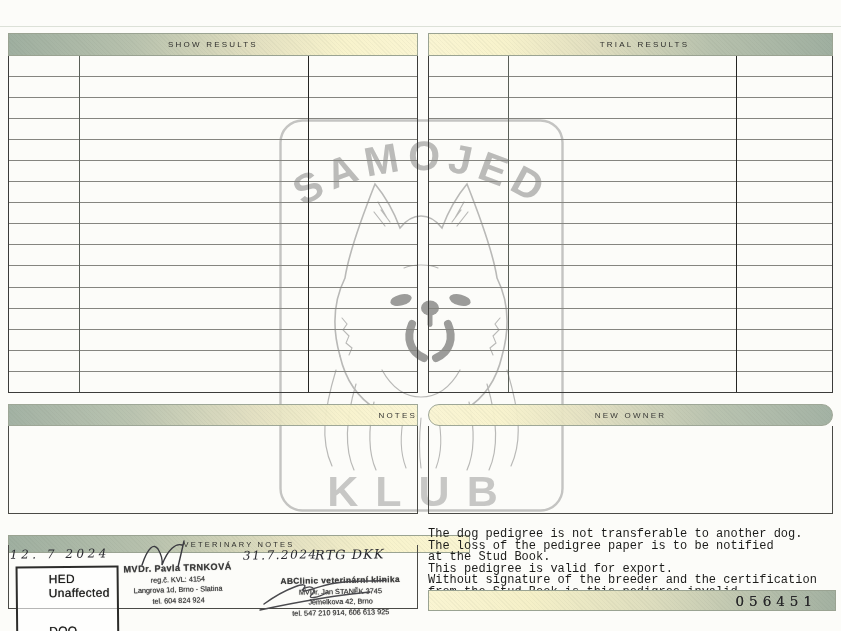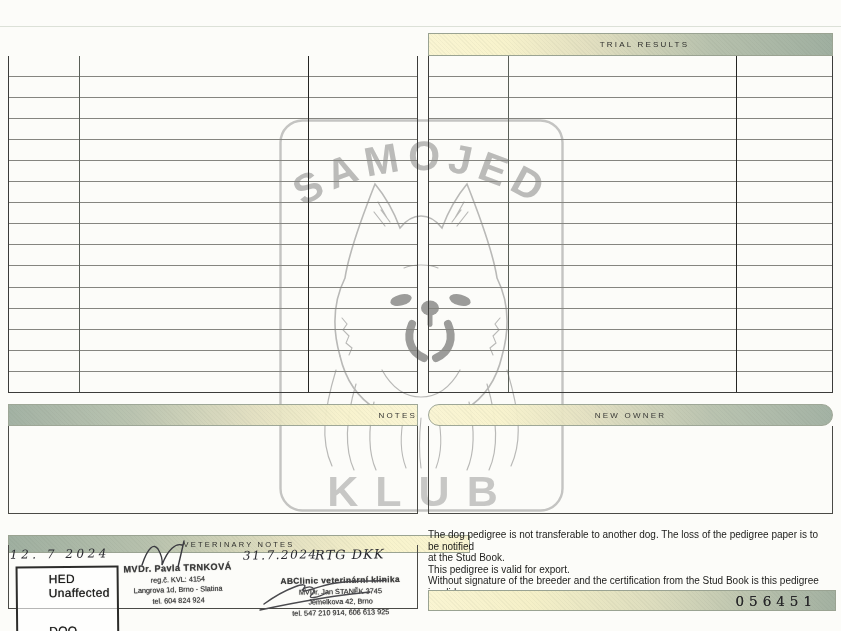--- a/index.html
+++ b/index.html
@@ -26,21 +26,21 @@
   .trow{box-sizing:border-box;height:21.06px;border-bottom:1px solid #858580;}
   .trow:last-child{border-bottom:none;}
   .vdiv{position:absolute;top:0;bottom:0;width:1px;}
   .vdiv.light{background:#5a5f58;}
   .vdiv.dark{background:#252523;}
 
   
   .blankbox{box-sizing:border-box;border:1px solid #4a4a46;border-top:none;background:transparent;}
 
   
-  .legal{font-size:10px;line-height:11.6px;color:#1c1c1a;width:392px;}
+  .legal{font-size:12px;line-height:11.6px;color:#1c1c1a;width:392px;font-family:Liberation Mono, monospace;}
 
   
   .serialbar{display:flex;align-items:center;justify-content:flex-end;
       border:1px solid #9aa392;box-sizing:border-box;
       background:
       repeating-linear-gradient(45deg,rgba(90,100,85,.05) 0 1px,rgba(255,255,255,0) 1px 3px),
       linear-gradient(90deg,#faf5d2 0%,#f5f0c8 25%,#ddddbe 55%,#b3bdaa 85%,#a3b1a1 100%);}
   .serial{font-family:"DejaVu Serif",serif;font-size:13.5px;letter-spacing:5px;
       color:#28282a;margin-right:18px;text-shadow:0 0 .6px #333;}
 
@@ -107,20 +107,23 @@
     </g>
     <g stroke="#9c9c9a" stroke-width="8" fill="none" stroke-linecap="round">
       <path d="M 134 206 C 128 220 132 234 146 240"></path>
       <path d="M 170 206 C 176 220 172 234 158 240"></path>
     </g>
     <text x="143" y="388" text-anchor="middle" font-size="43" font-weight="bold" letter-spacing="17" fill="#c2c2c0" opacity="0.9">KLUB</text>
   </svg>
 
   <div class="abs topline"></div>
 
+  <div class="abs bar grad-gy" style="left:8px;top:33px;width:410px;height:23px;z-index:2;">
+    <span>SHOW RESULTS</span>
+  </div>
   <div class="abs rtable" style="left:8px;top:56px;width:410px;height:337px;z-index:2;">
     <div class="vdiv light" style="left:70px;"></div>
     <div class="vdiv dark" style="left:299px;"></div>
   <div class="trow"></div>
       <div class="trow"></div>
       <div class="trow"></div>
       <div class="trow"></div>
       <div class="trow"></div>
       <div class="trow"></div>
       <div class="trow"></div>

